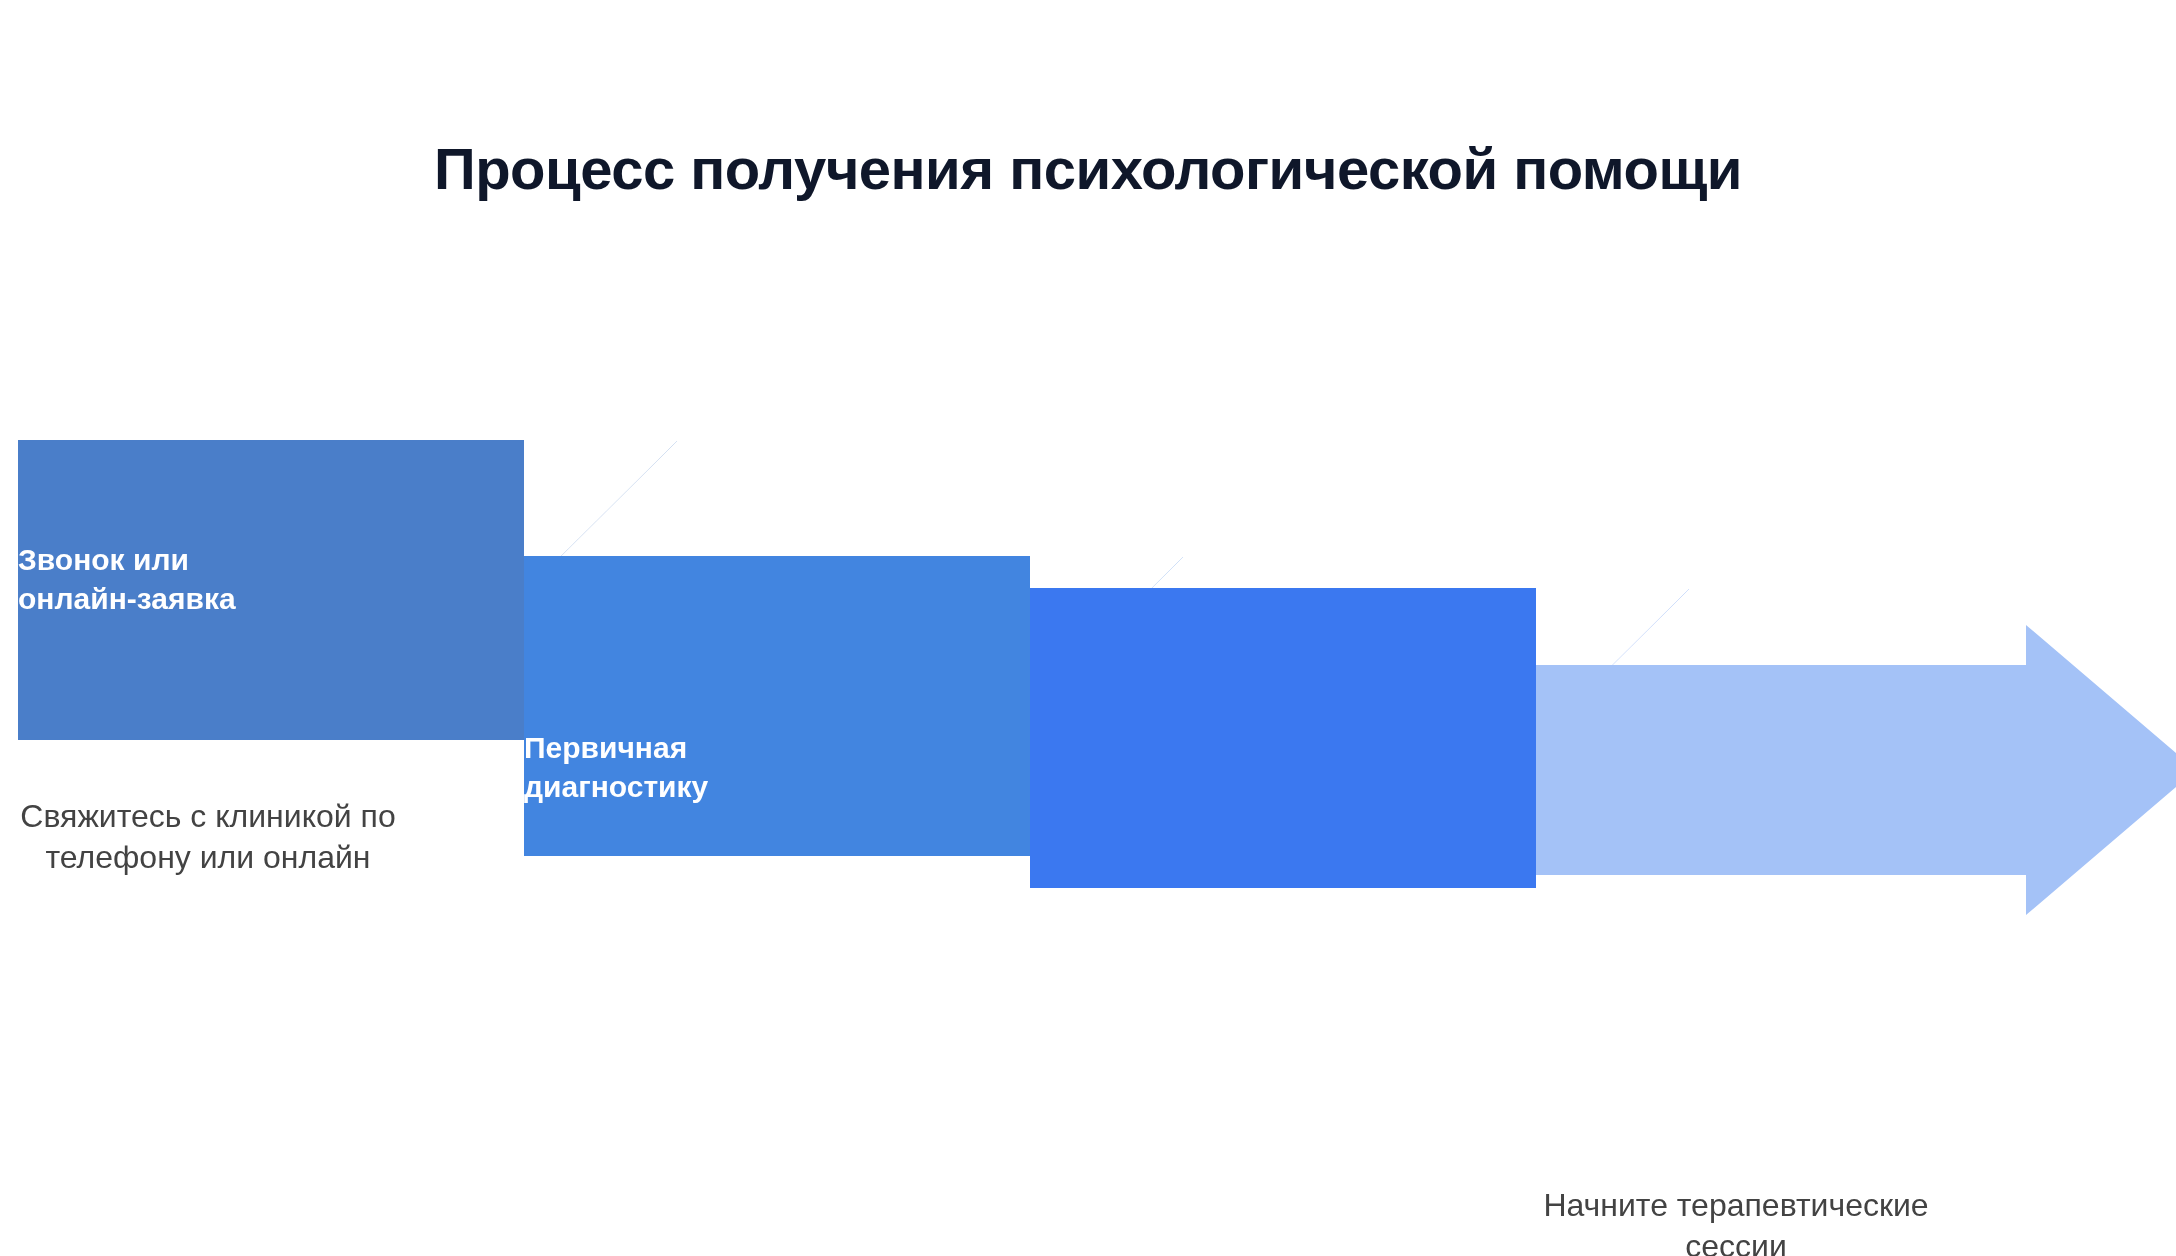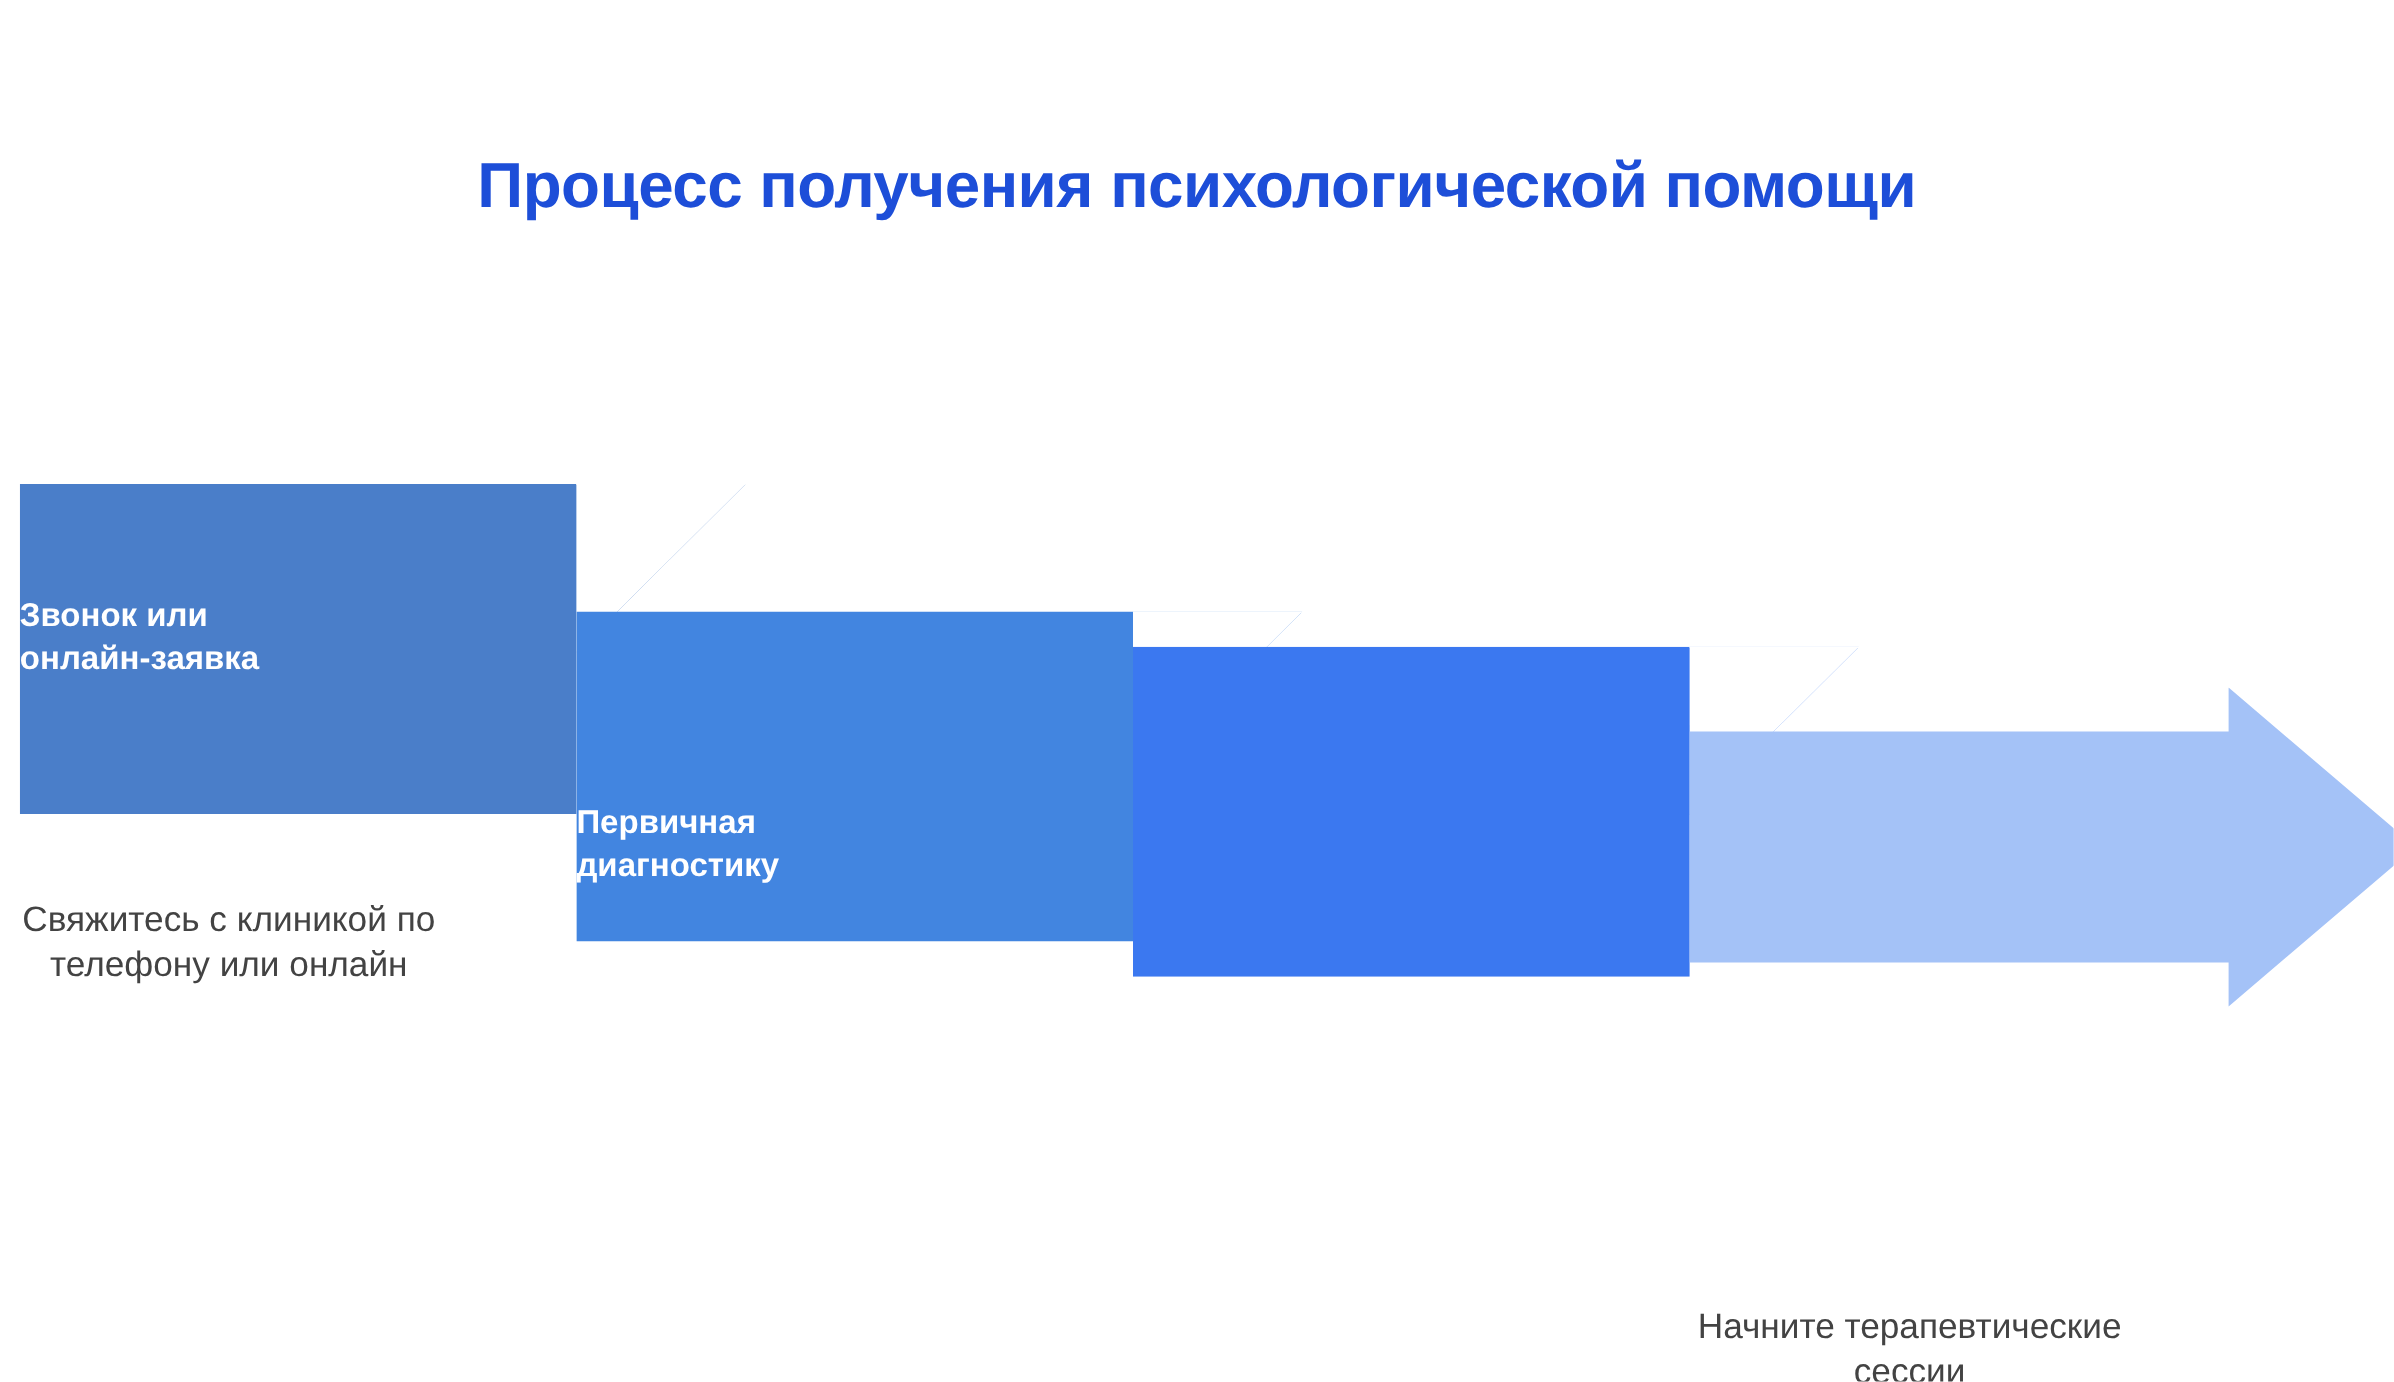--- a/index.html
+++ b/index.html
@@ -24,21 +24,21 @@
   }
 
   #title {
     position: absolute;
     left: 0;
     top: 135px;
     width: 2176px;
     text-align: center;
     font-size: 58px;
     font-weight: bold;
-    color: #1d4ed8;
+    color: #0f172a;
     letter-spacing: -0.5px;
     white-space: nowrap;
   }
 
   
   .stage {
     position: absolute;
   }
   .stage .shape {
     position: absolute;
@@ -66,21 +66,21 @@
   #stage-0 { left: 18px;   top: 440px; width: 660px; height: 740px; }
   #stage-1 { left: 524px;  top: 528px; width: 660px; height: 800px; margin-top: 28px; }
   #stage-2 { left: 1030px; top: 588px; width: 660px; height: 740px; }
   #stage-3 { left: 1536px; top: 625px; width: 660px; height: 740px; }
 
   #stage-0 .stage-label { left: 0;  top: 100px; width: 500px; }
   #stage-1 .stage-label { left: 0;  top: 172px; width: 500px; }
   #stage-2 .stage-label { left: 0;  top: 240px; width: 500px; }
   #stage-3 .stage-label { left: 0;  top: 280px; width: 500px; }
 
-  #stage-0 .stage-desc { left: -10px; top: 375px; width: 400px; }
+  #stage-0 .stage-desc { left: -10px; top: 356px; width: 400px; }
   #stage-1 .stage-desc { left: 0;     top: 450px; width: 400px; }
   #stage-2 .stage-desc { left: 0;     top: 520px; width: 400px; }
   #stage-3 .stage-desc { left: 0;     top: 560px; width: 400px; }
 </style>
 </head>
 <body>
 
 <div id="slide">
 
   <div id="title">Процесс получения психологической помощи</div>

